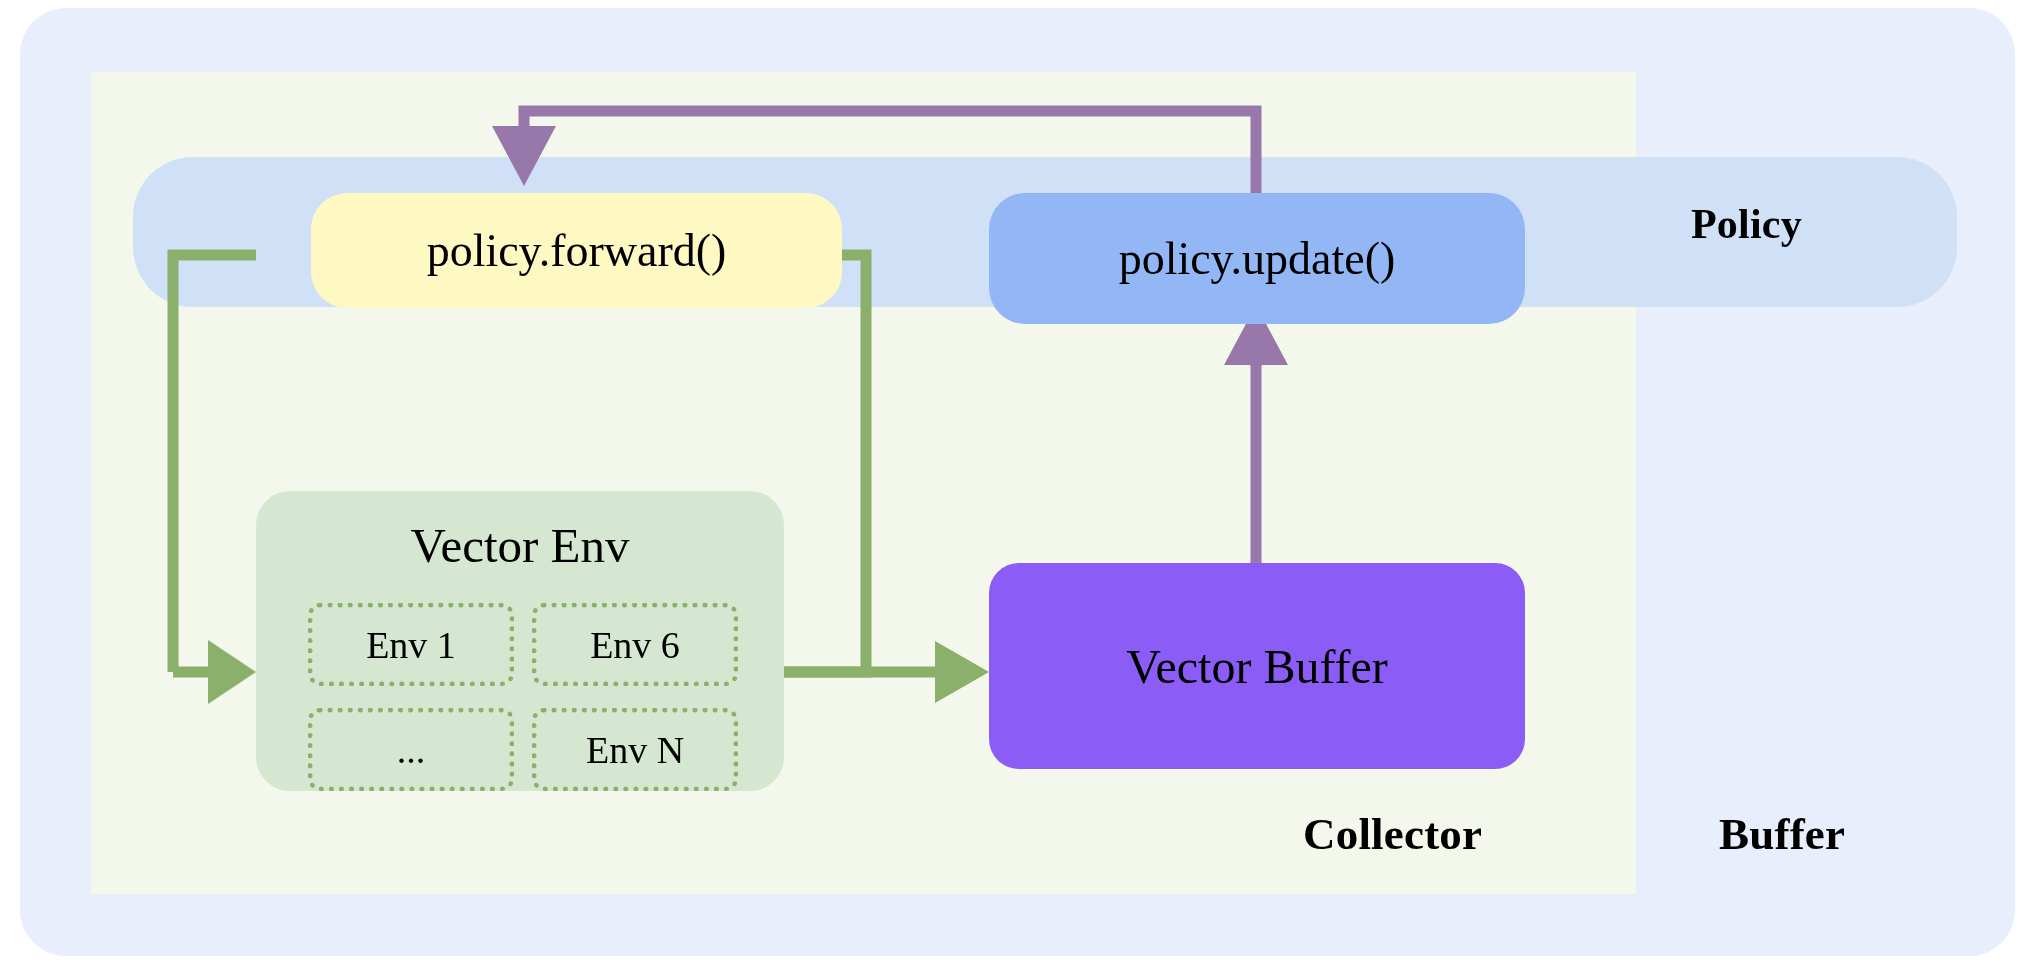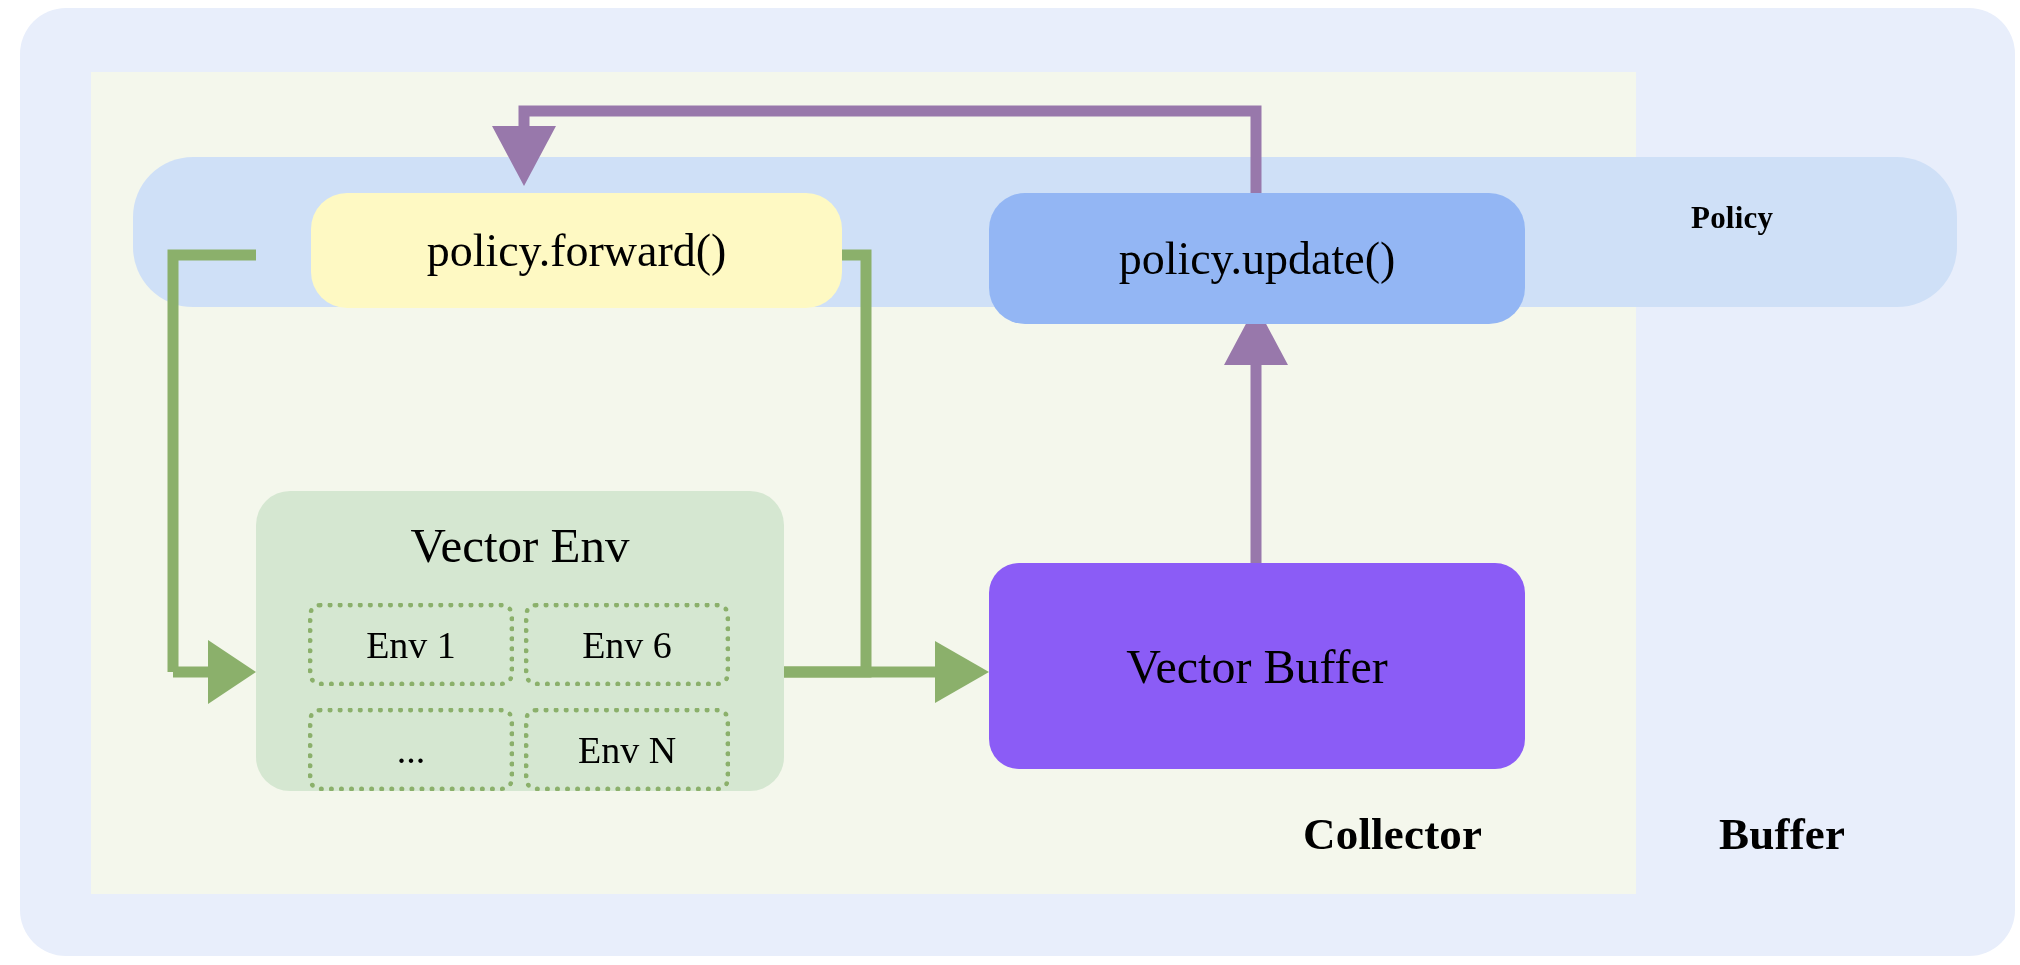--- a/index.html
+++ b/index.html
@@ -48,21 +48,21 @@
   .region-label {
     position: absolute;
     font-weight: bold;
     color: #000000;
     white-space: nowrap;
     letter-spacing: 0.2px;
   }
   .label-policy {
     left: 1691px;
     top: 200px;
-    font-size: 31px;
+    font-size: 42px;
   }
   .label-collector {
     left: 1303px;
     top: 808px;
     font-size: 45px;
   }
   .label-trainer {
     left: 1719px;
     top: 808px;
     font-size: 45px;
@@ -114,21 +114,21 @@
     font-size: 49px;
     color: #000000;
   }
   .env-grid {
     position: absolute;
     left: 52px;
     top: 112px;
     width: 430px;
     display: flex;
     flex-wrap: wrap;
-    gap: 22px 10px;
+    gap: 22px 18px;
   }
   .env-cell {
     width: 206px;
     height: 83px;
     border: 5px dotted #8bb06b;
     border-radius: 12px;
     display: flex;
     align-items: center;
     justify-content: center;
     font-size: 38px;

